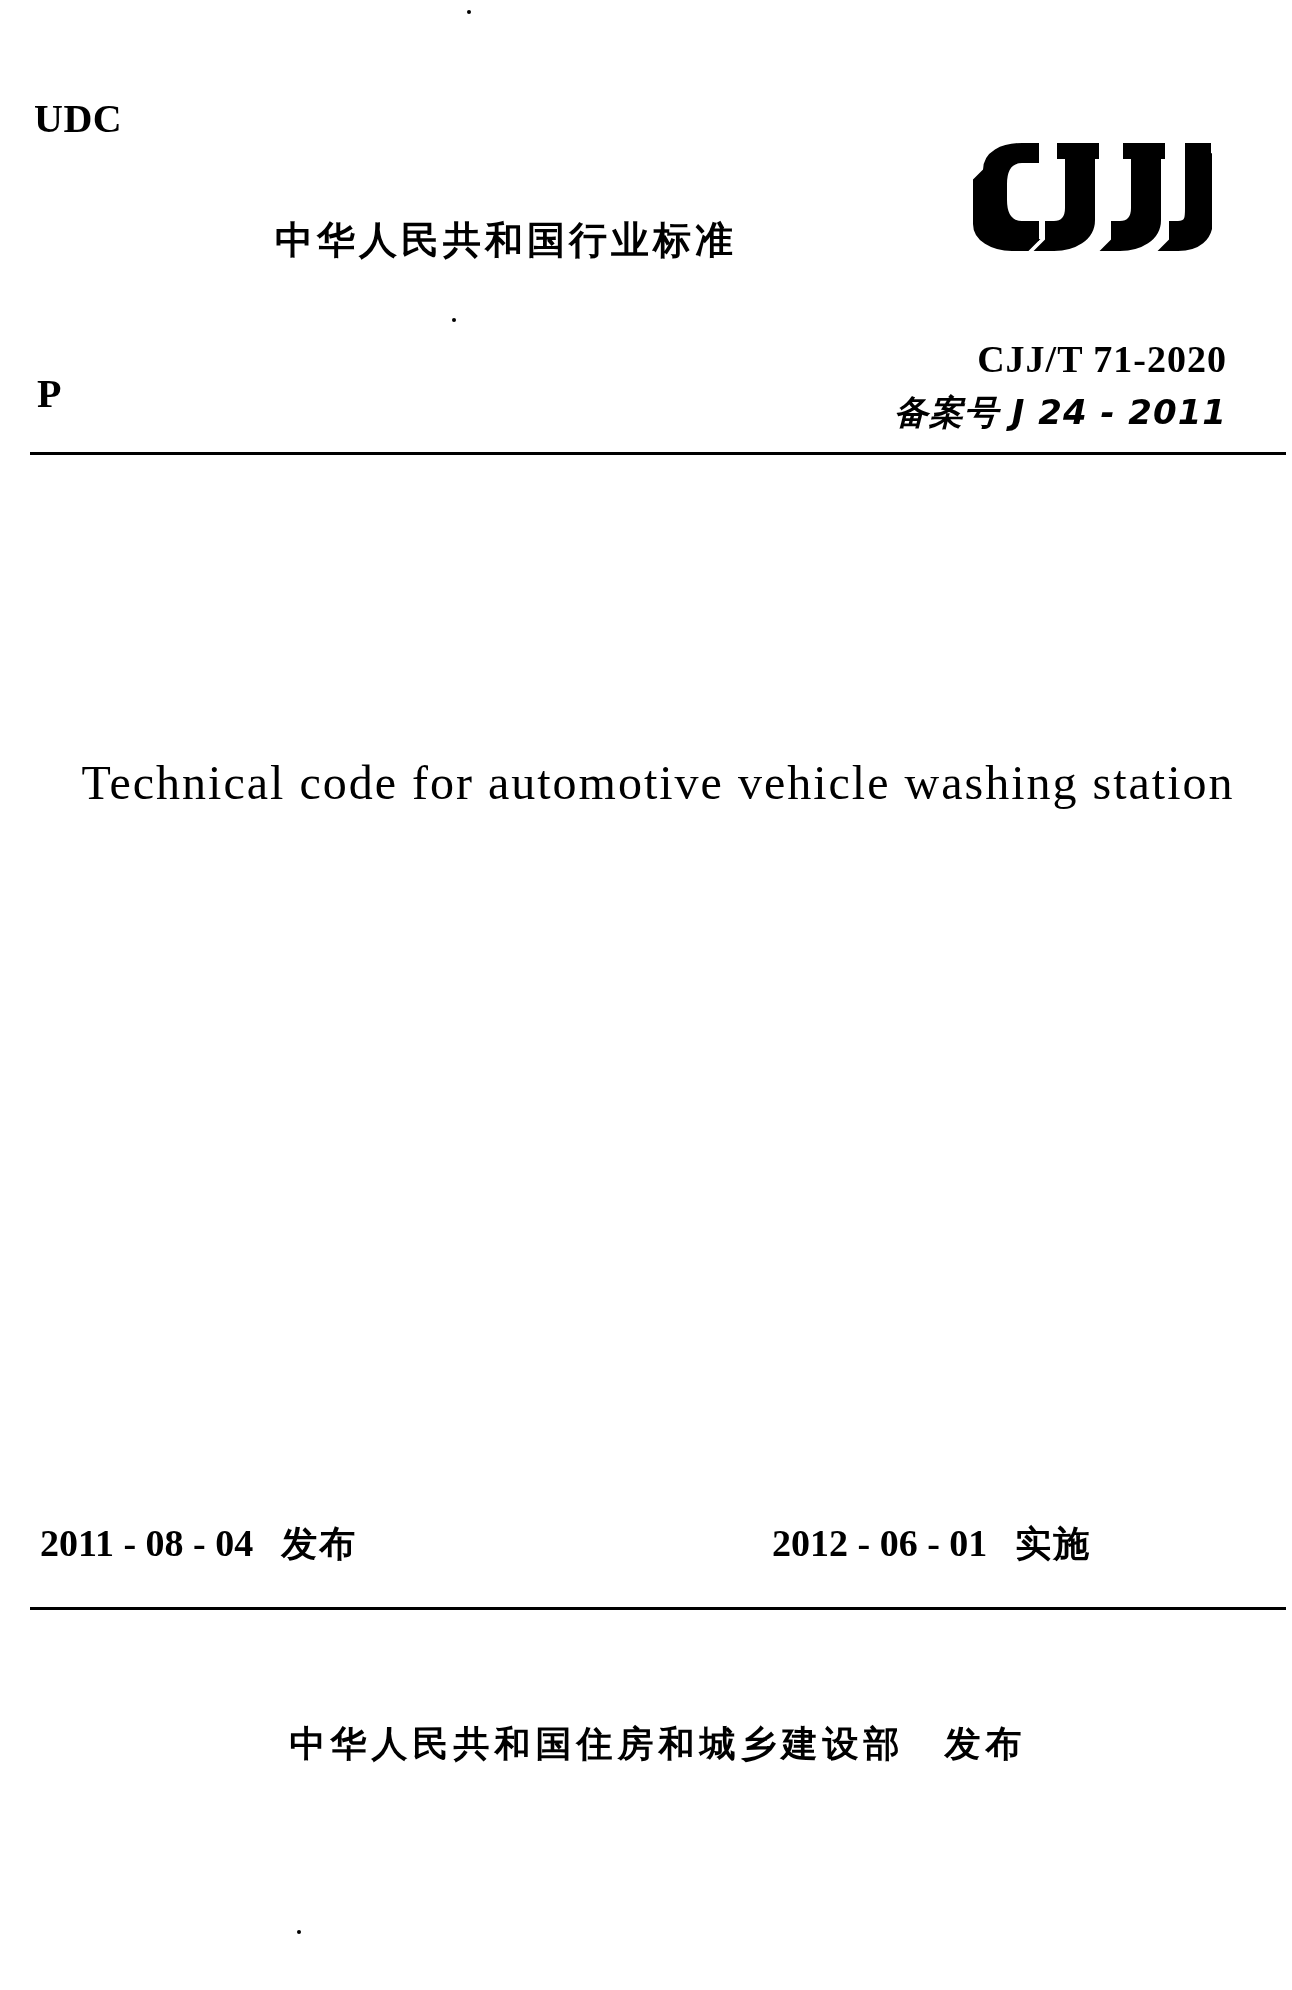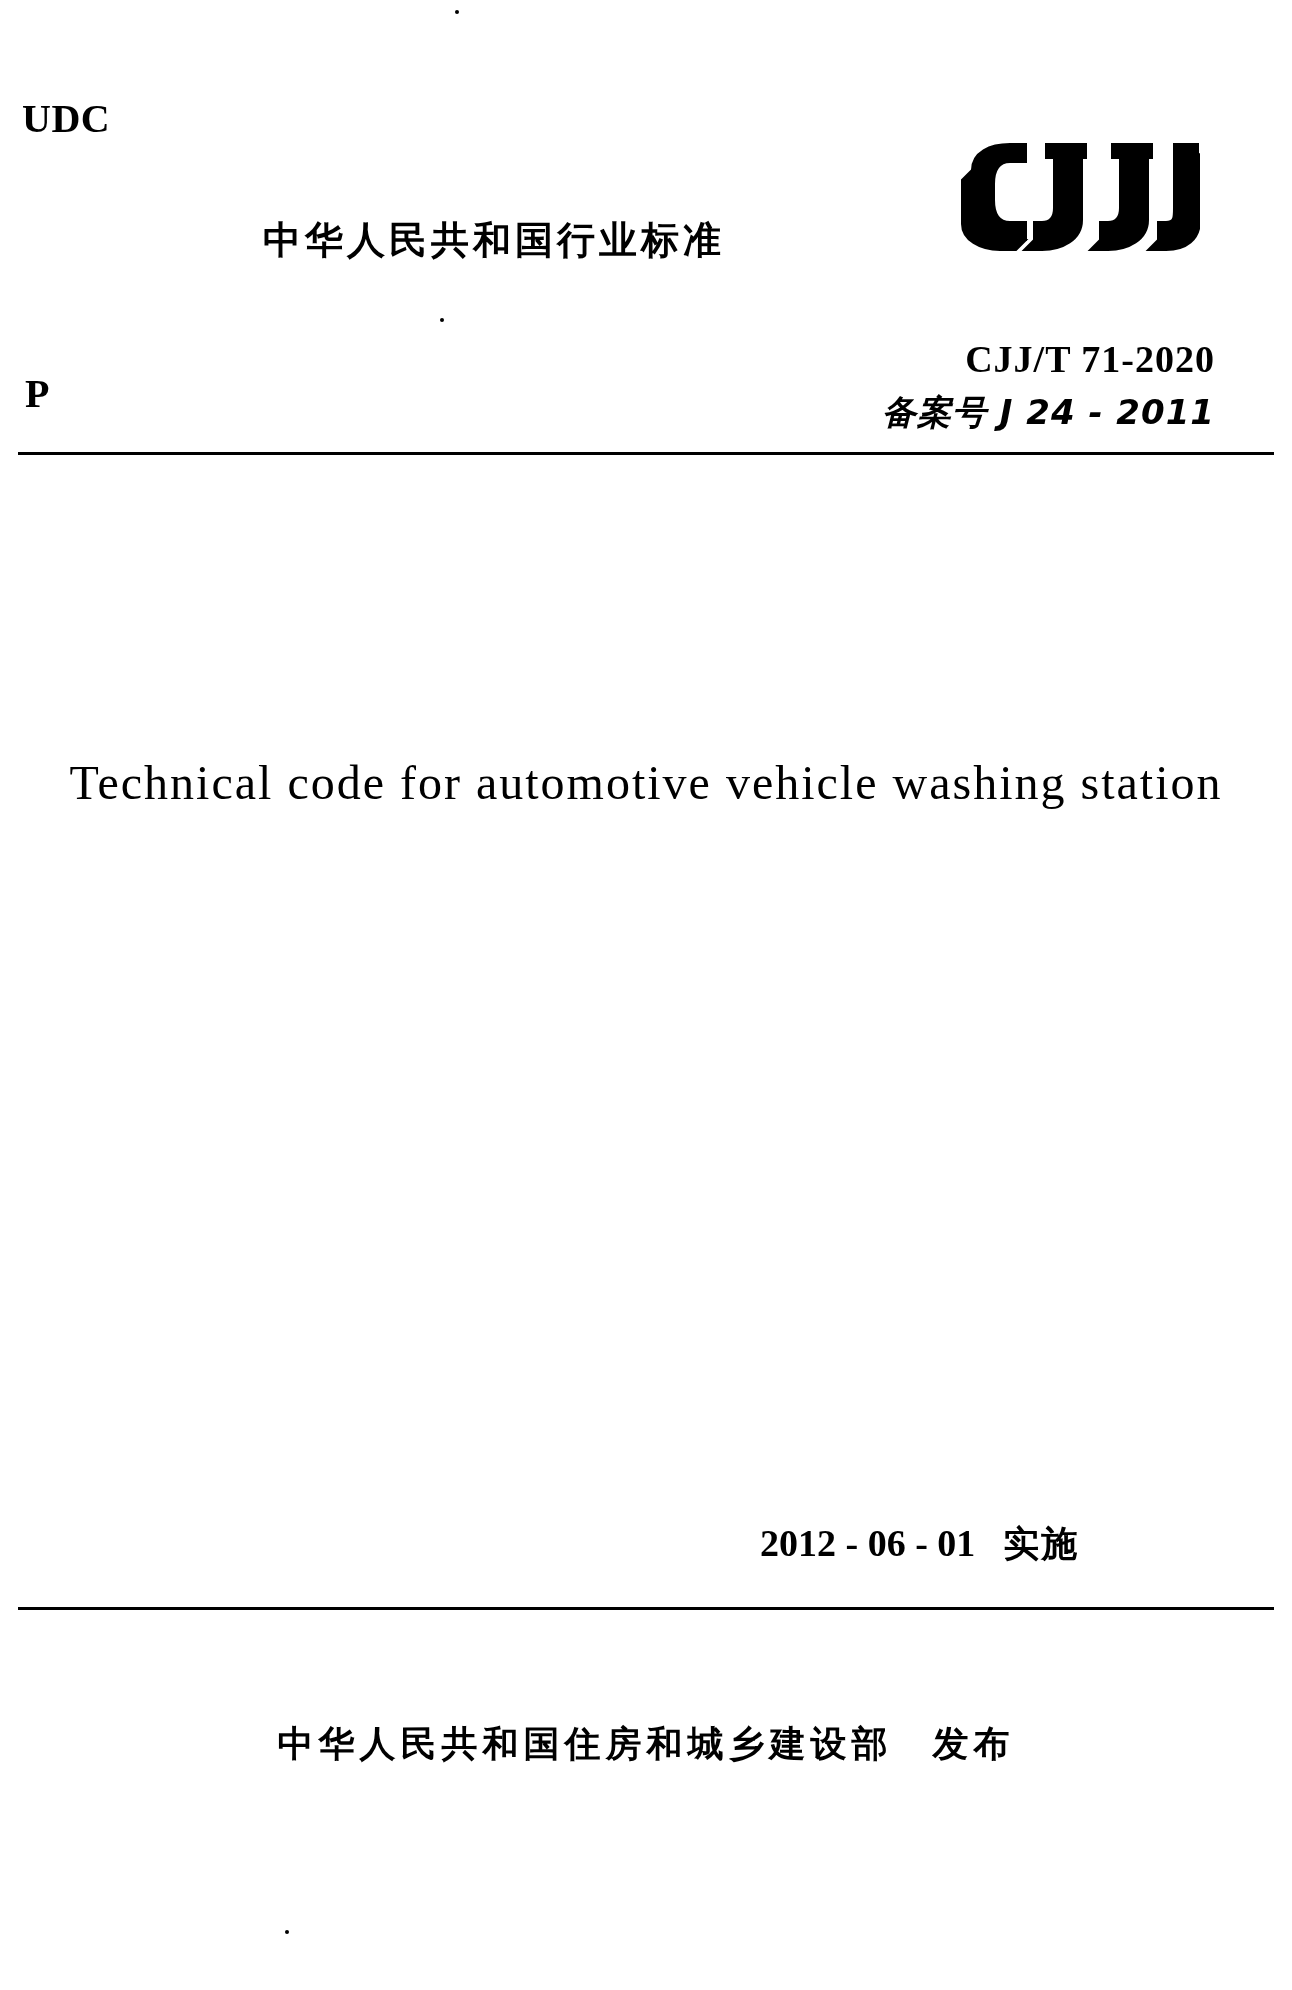--- a/index.html
+++ b/index.html
@@ -11,21 +11,21 @@
     width: 1292px;
     height: 1990px;
     position: relative;
     font-family: "Liberation Serif", serif;
     color: #000000;
     overflow: hidden;
   }
 
   .page {
     position: absolute;
-    left: 0; top: 0;
+    left: 12px; top: 0;
     width: 1280px;
     height: 1990px;
     background: #ffffff;
   }
 
   
   .udc {
     position: absolute;
     left: 22px;
     top: 95px;
@@ -212,20 +212,23 @@
 
   <div class="p-letter">P</div>
 
   <div class="code-number">CJJ/T 71-2020</div>
   <div class="filing-number">备案号 J 24 - 2011</div>
 
   <div class="rule rule-top"></div>
 
   <div class="title-en">Technical code for automotive vehicle washing station</div>
 
+  <div class="date-issue">
+    <span>2011 - 08 - 04</span><span class="cn">发布</span>
+  </div>
 
   <div class="date-effect">
     <span>2012 - 06 - 01</span><span class="cn">实施</span>
   </div>
 
   <div class="rule rule-bottom"></div>
 
   <div class="publisher">
     <span>中华人民共和国住房和城乡建设部</span><span class="pub-verb">发布</span>
   </div>

